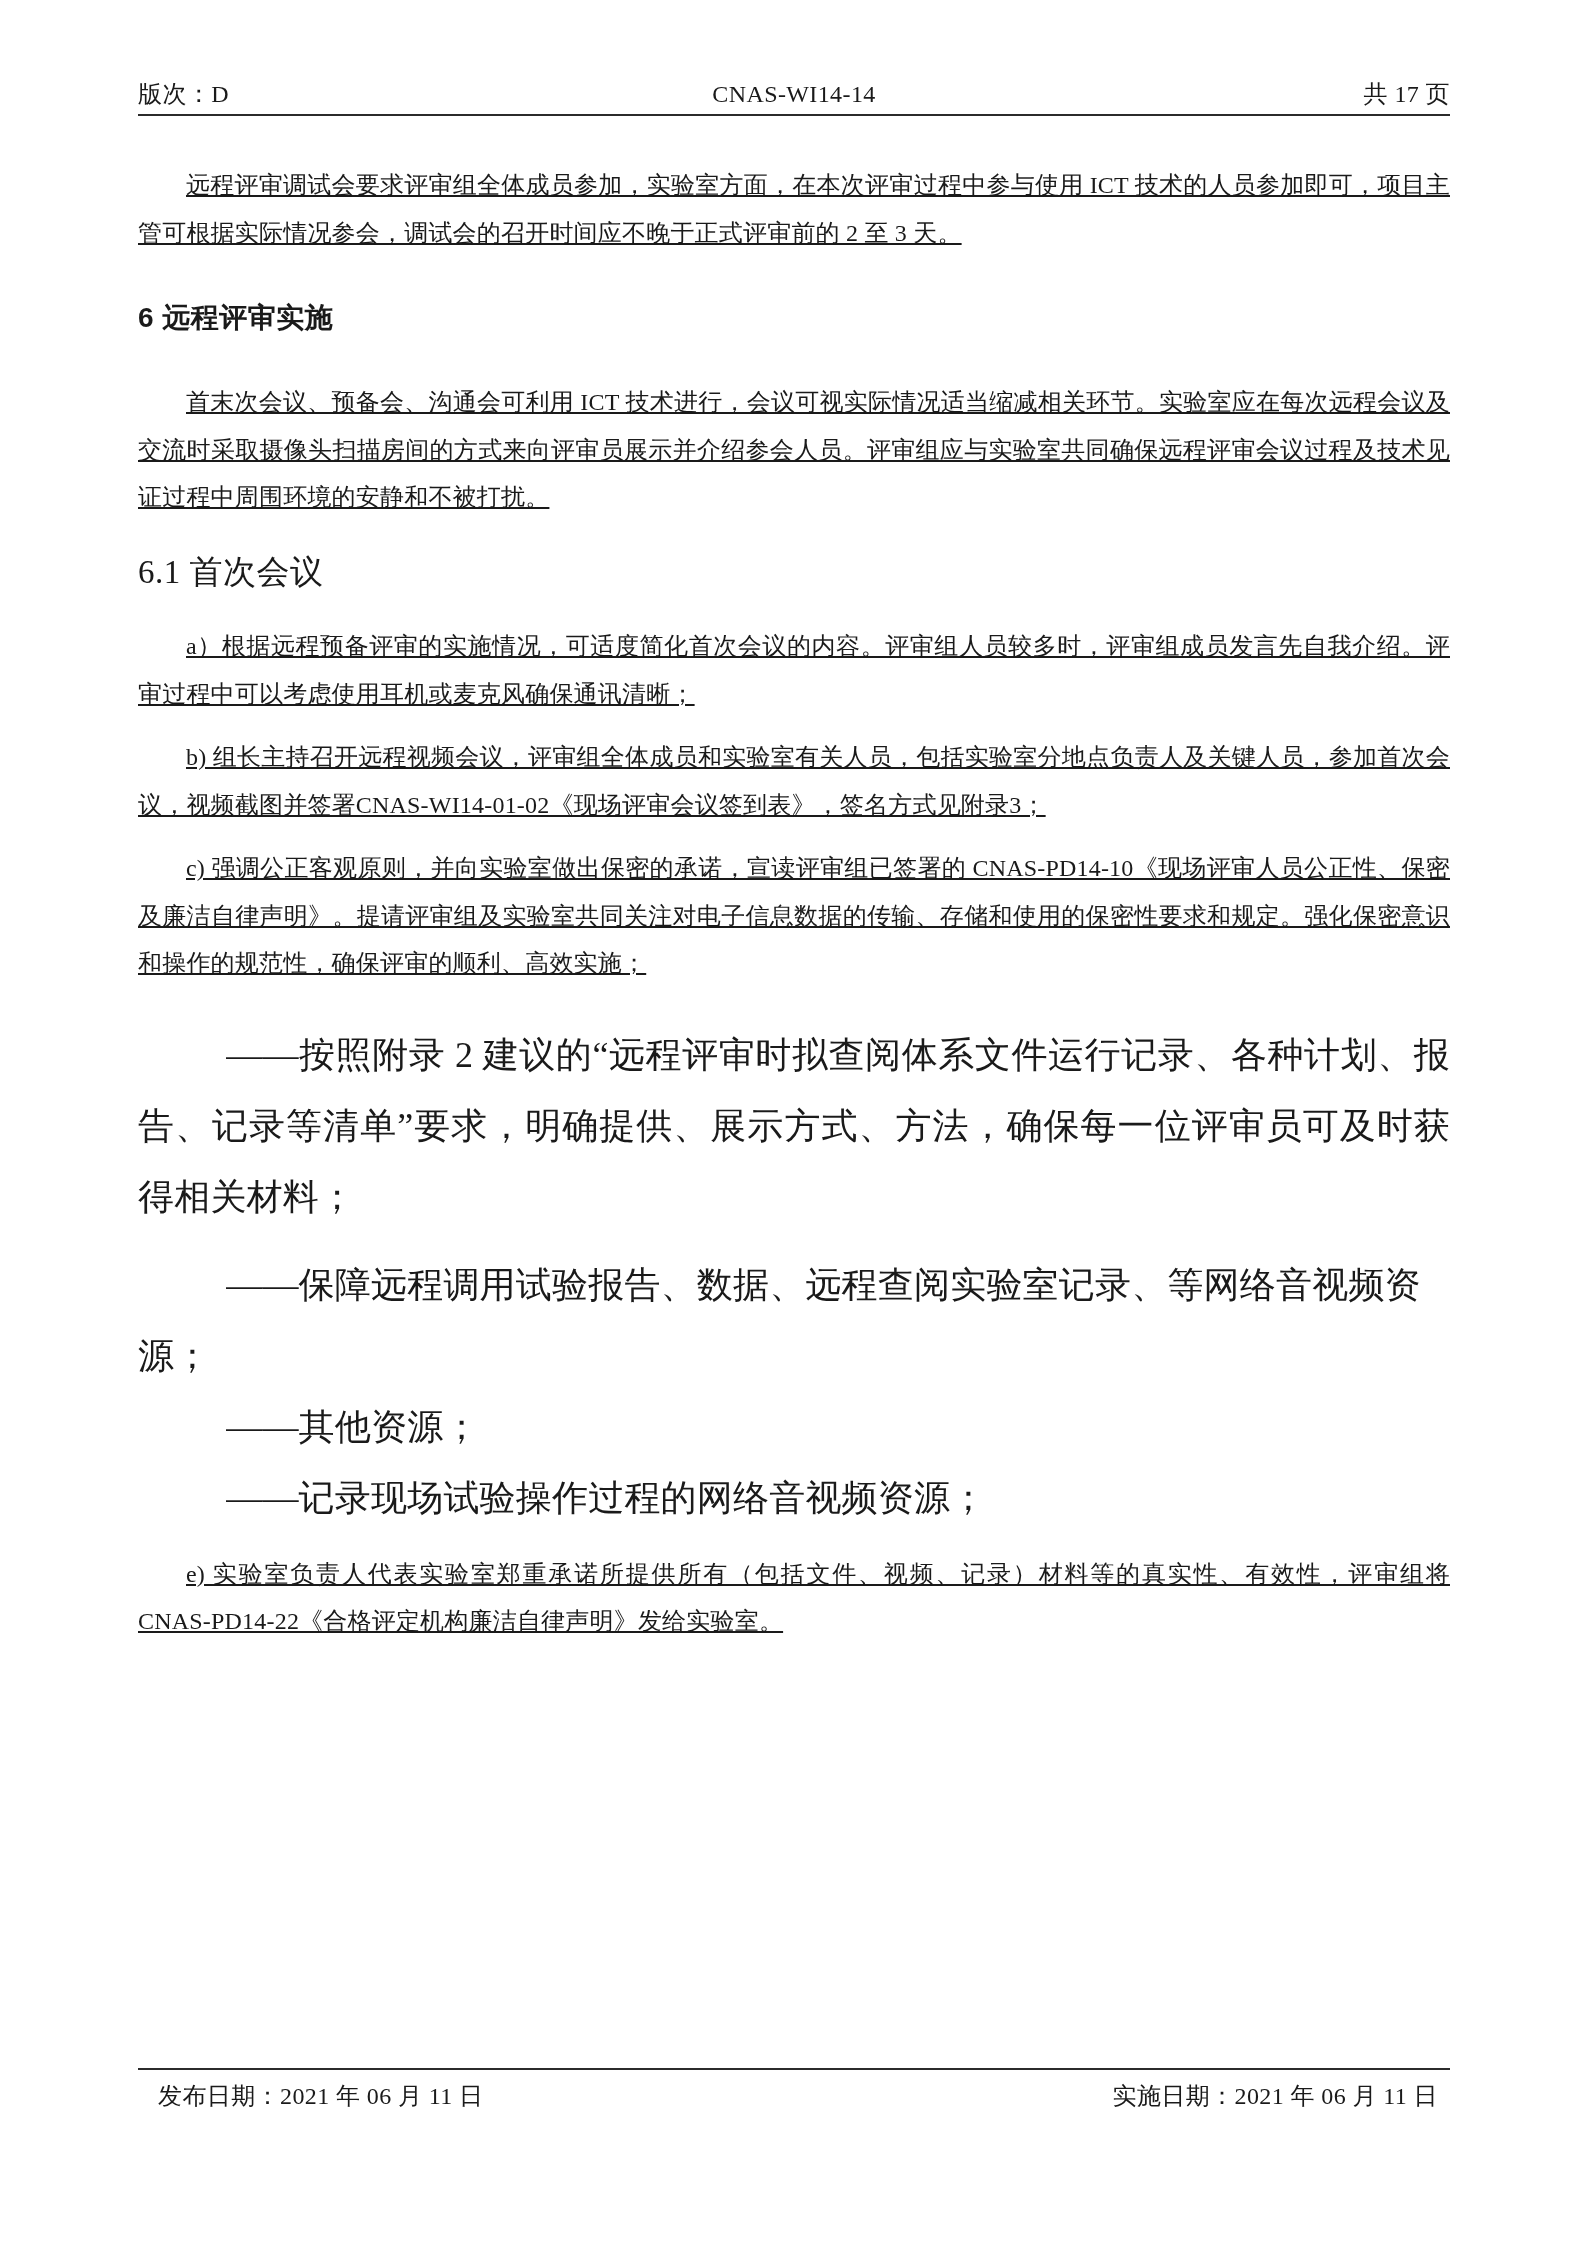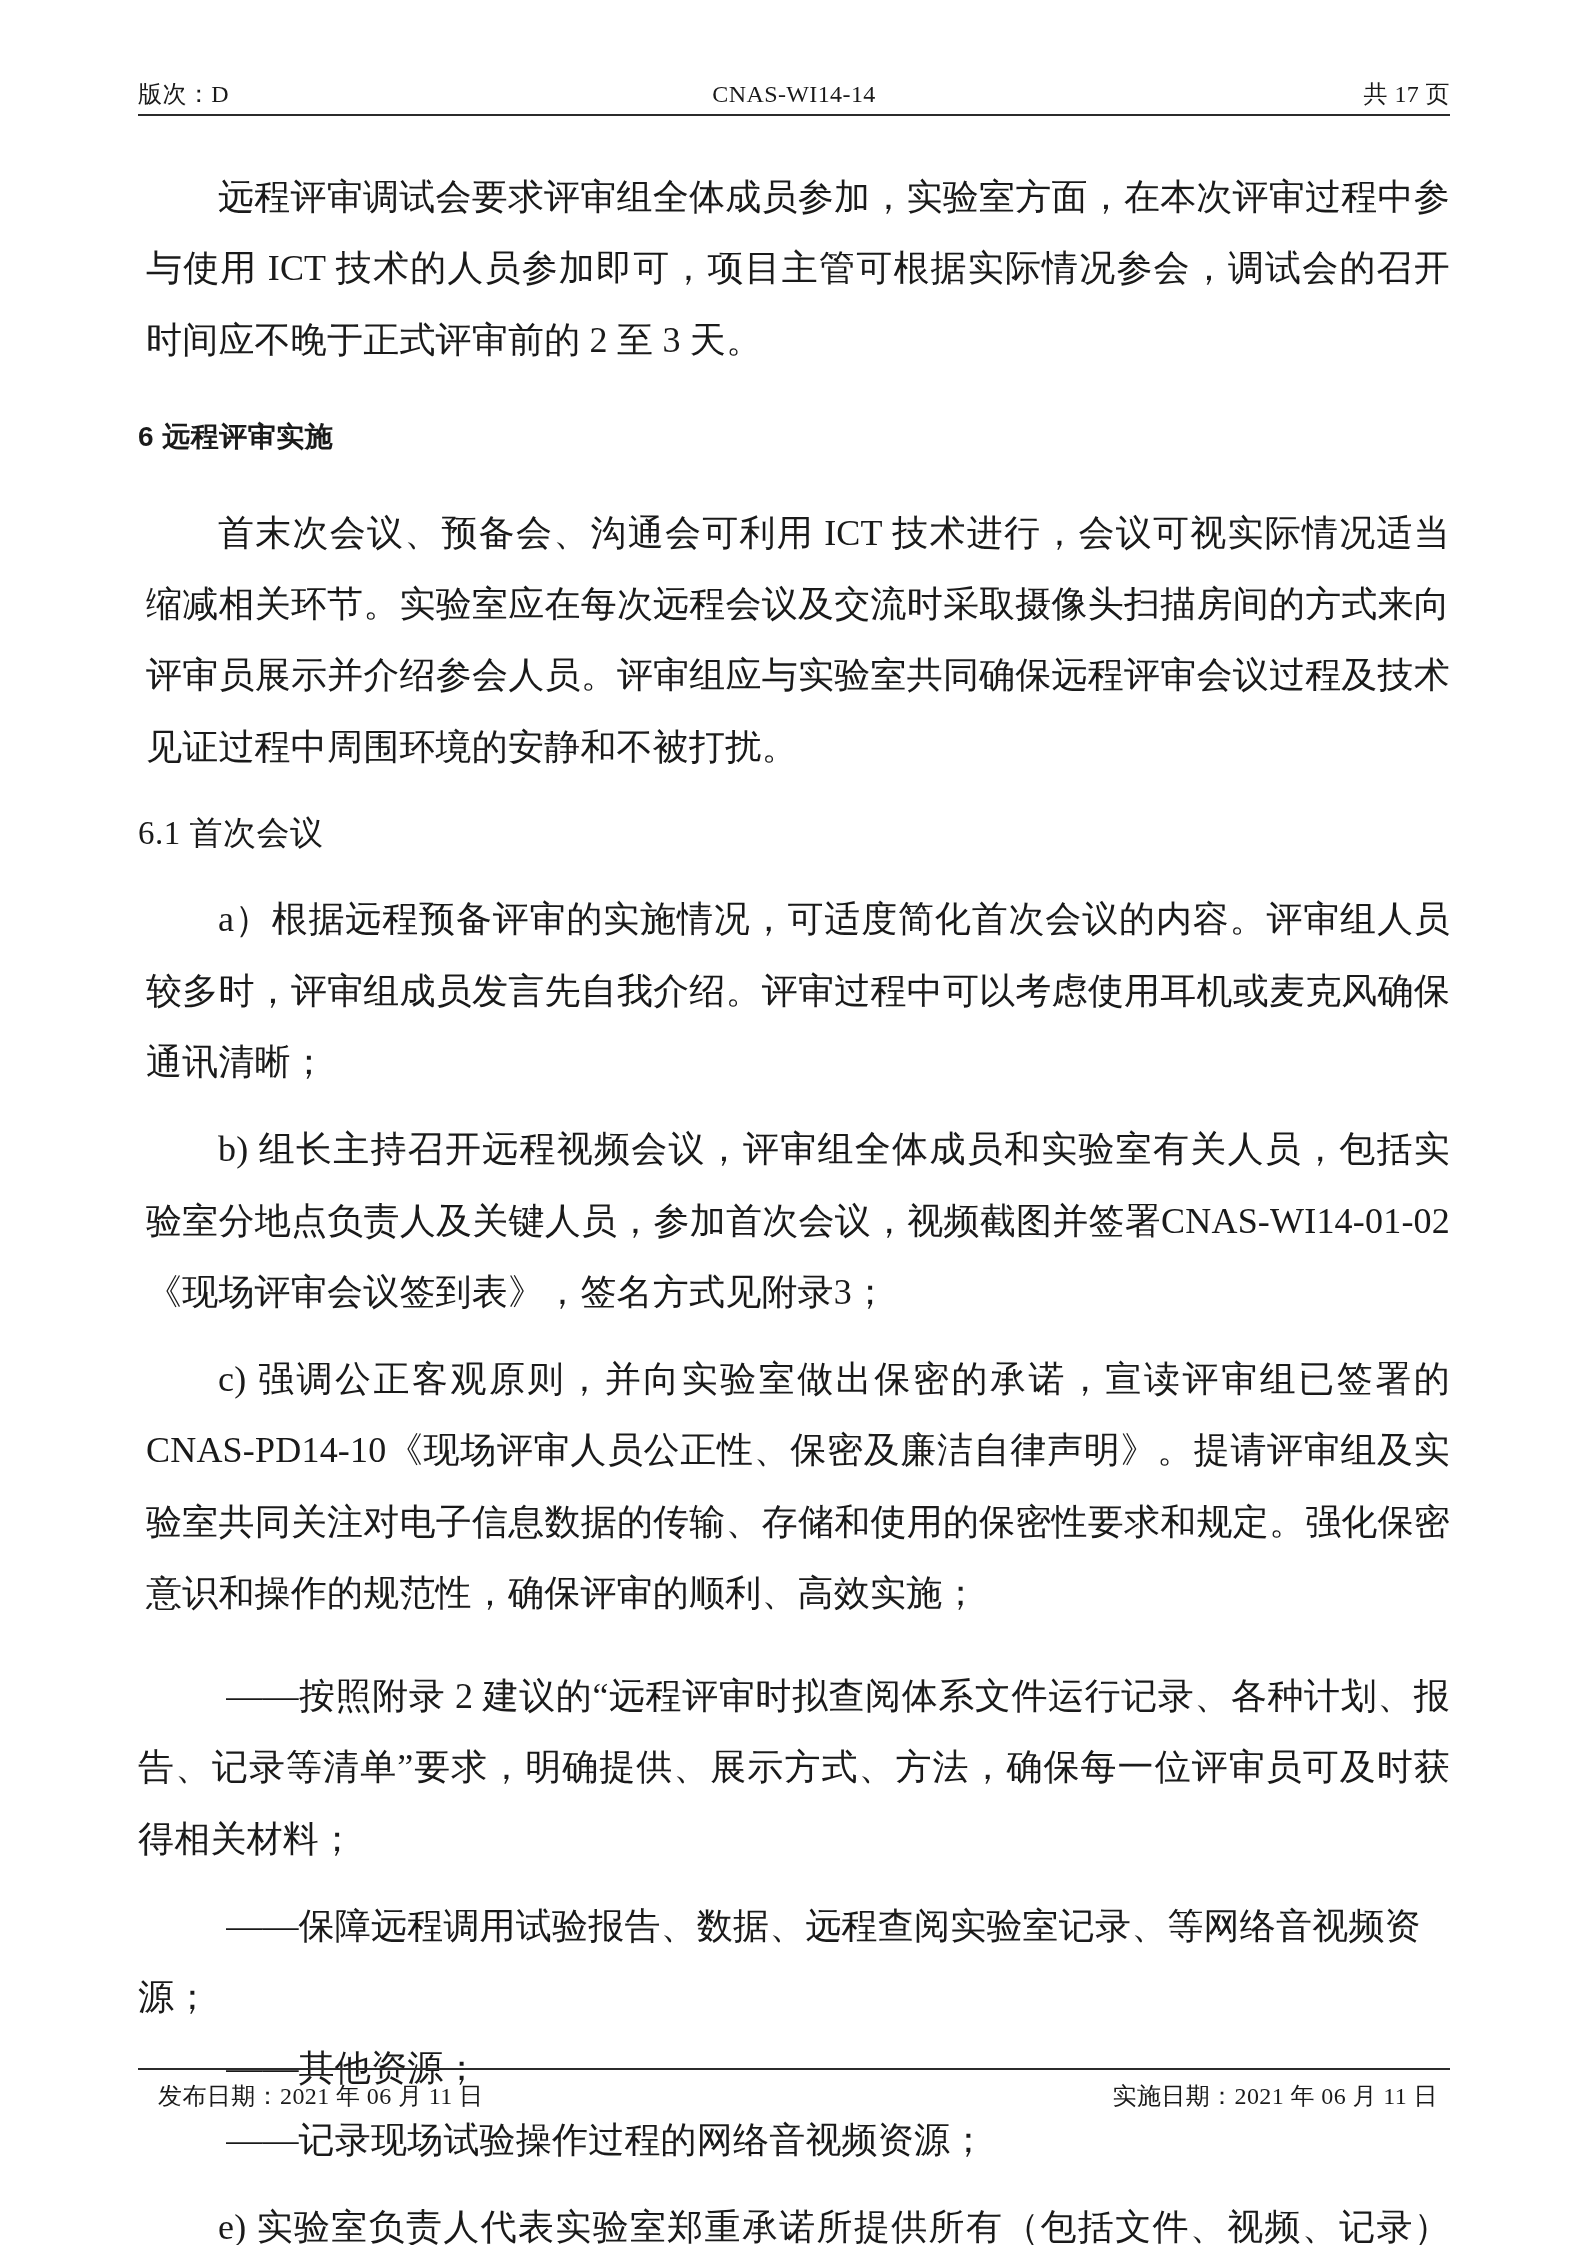--- a/index.html
+++ b/index.html
@@ -56,27 +56,28 @@
     flex: 0 0 300px;
     text-align: right;
     white-space: nowrap;
   }
 
   
   .body-area {
     padding-top: 46px;
   }
   p.para {
-    margin: 0 0 0 8px;
-    font-size: 36px;
+    margin: 0 0 0 0;
+    font-size: 24px;
     line-height: 1.98;
     text-align: justify;
     text-justify: inter-ideograph;
     text-indent: 2em;
     letter-spacing: 0.2px;
+    text-decoration: underline;
   }
   p.dash {
     margin: 0;
     font-size: 36px;
     line-height: 1.98;
     text-align: justify;
     text-justify: inter-ideograph;
     text-indent: 2.45em;
     letter-spacing: 0.2px;
   }

